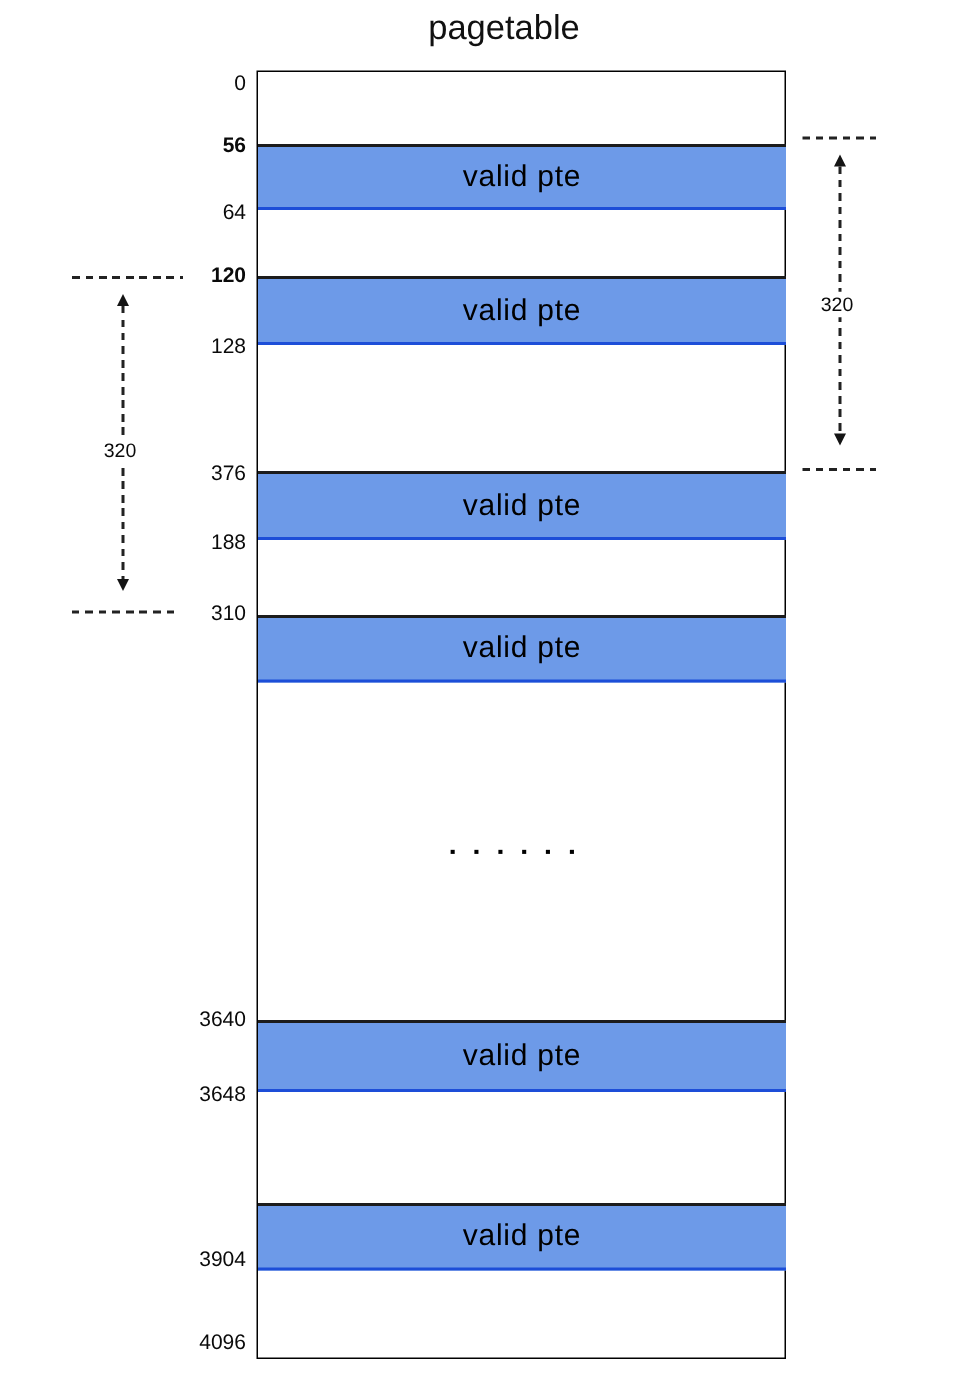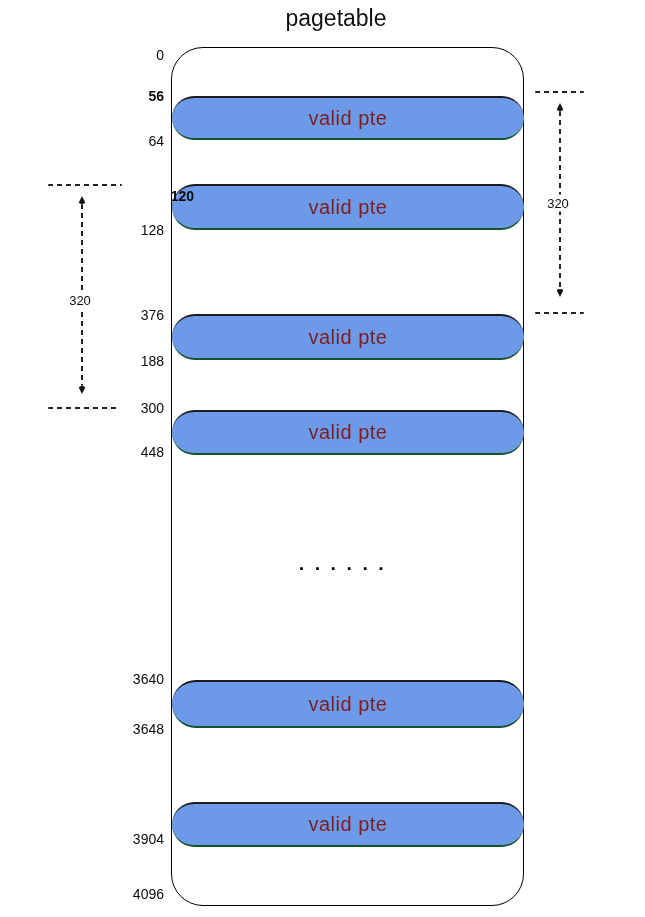--- a/index.html
+++ b/index.html
@@ -1,16 +1,16 @@
 <!DOCTYPE html>
 <html><head>
 <meta charset="utf-8">
 <style>
   html,body { margin:0; padding:0; background:#ffffff; }
-  * { box-sizing:border-box;border-radius:32px; }
+  * { box-sizing:border-box; }
   .canvas {
     position:relative;
     width:645px; height:917px;
     background:#ffffff;
     font-family:"Liberation Sans", sans-serif;
     color:#000000;
     overflow:hidden;
   }
   .title {
     position:absolute;
@@ -24,44 +24,44 @@
     left:171px; top:47px;
     width:353px; height:859px;
     border:1.5px solid #000000;
     background:#ffffff;
   }
   .band {
     position:absolute;
     left:172px; width:352px;
     background:#6D9AE8;
     border-top:2px solid #1c1c1c;
-    border-bottom:2px solid #14532d;
+    border-bottom:2px solid #1d4ed8;
     display:flex; align-items:center; justify-content:center;
     font-size:20px;
     letter-spacing:0.5px;
-    color:#7f1d1d;
+    color:#000000;
   }
   .band-1 { top:96px;  height:44px; }
   .band-2 { top:184px; height:46px; }
   .band-3 { top:314px; height:46px; }
   .band-4 { top:410px; height:45px; }
   .band-5 { top:680px; height:48px; }
   .band-6 { top:802px; height:45px; }
   .offset {
     position:absolute;
     left:0; width:164px;
     text-align:right;
     font-size:14px; line-height:16px;
     color:#0a0a0a;
   }
   .offset.bold { font-weight:bold; }
   .off-0    { top:47px; }
   .off-56   { top:88px; }
   .off-64   { top:133px; }
-  .off-120  { top:188px;margin-left:30px; }
+  .off-120  { top:175px; }
   .off-128  { top:222px; }
   .off-376  { top:307px; }
   .off-384  { top:353px; }
   .off-440  { top:400px; }
   .off-448  { top:444px; }
   .off-3640 { top:671px; }
   .off-3648 { top:721px; }
   .off-3896 { top:795px; }
   .off-3904 { top:831px; }
   .off-4096 { top:886px; }
@@ -146,22 +146,21 @@
       <span>valid pte</span>
     </div>
 
   <div class="offset off-0">0</div>
   <div class="offset off-56 bold">56</div>
   <div class="offset off-64">64</div>
   <div class="offset off-120 bold">120</div>
   <div class="offset off-128">128</div>
   <div class="offset off-376">376</div>
   <div class="offset off-384">188</div>
-  <div class="offset off-440">300</div>
-  <div class="offset off-448">448</div>
+  <div class="offset off-440">310</div>
   <div class="offset off-3640">3640</div>
   <div class="offset off-3648">3648</div>
   <div class="offset off-3904">3904</div>
   <div class="offset off-4096">4096</div>
 
   <div class="dots">▪▪▪▪▪▪</div>
 
   <div class="hdash hd-l1"></div>
   <div class="hdash hd-l2"></div>
   <div class="hdash hd-r1"></div>

